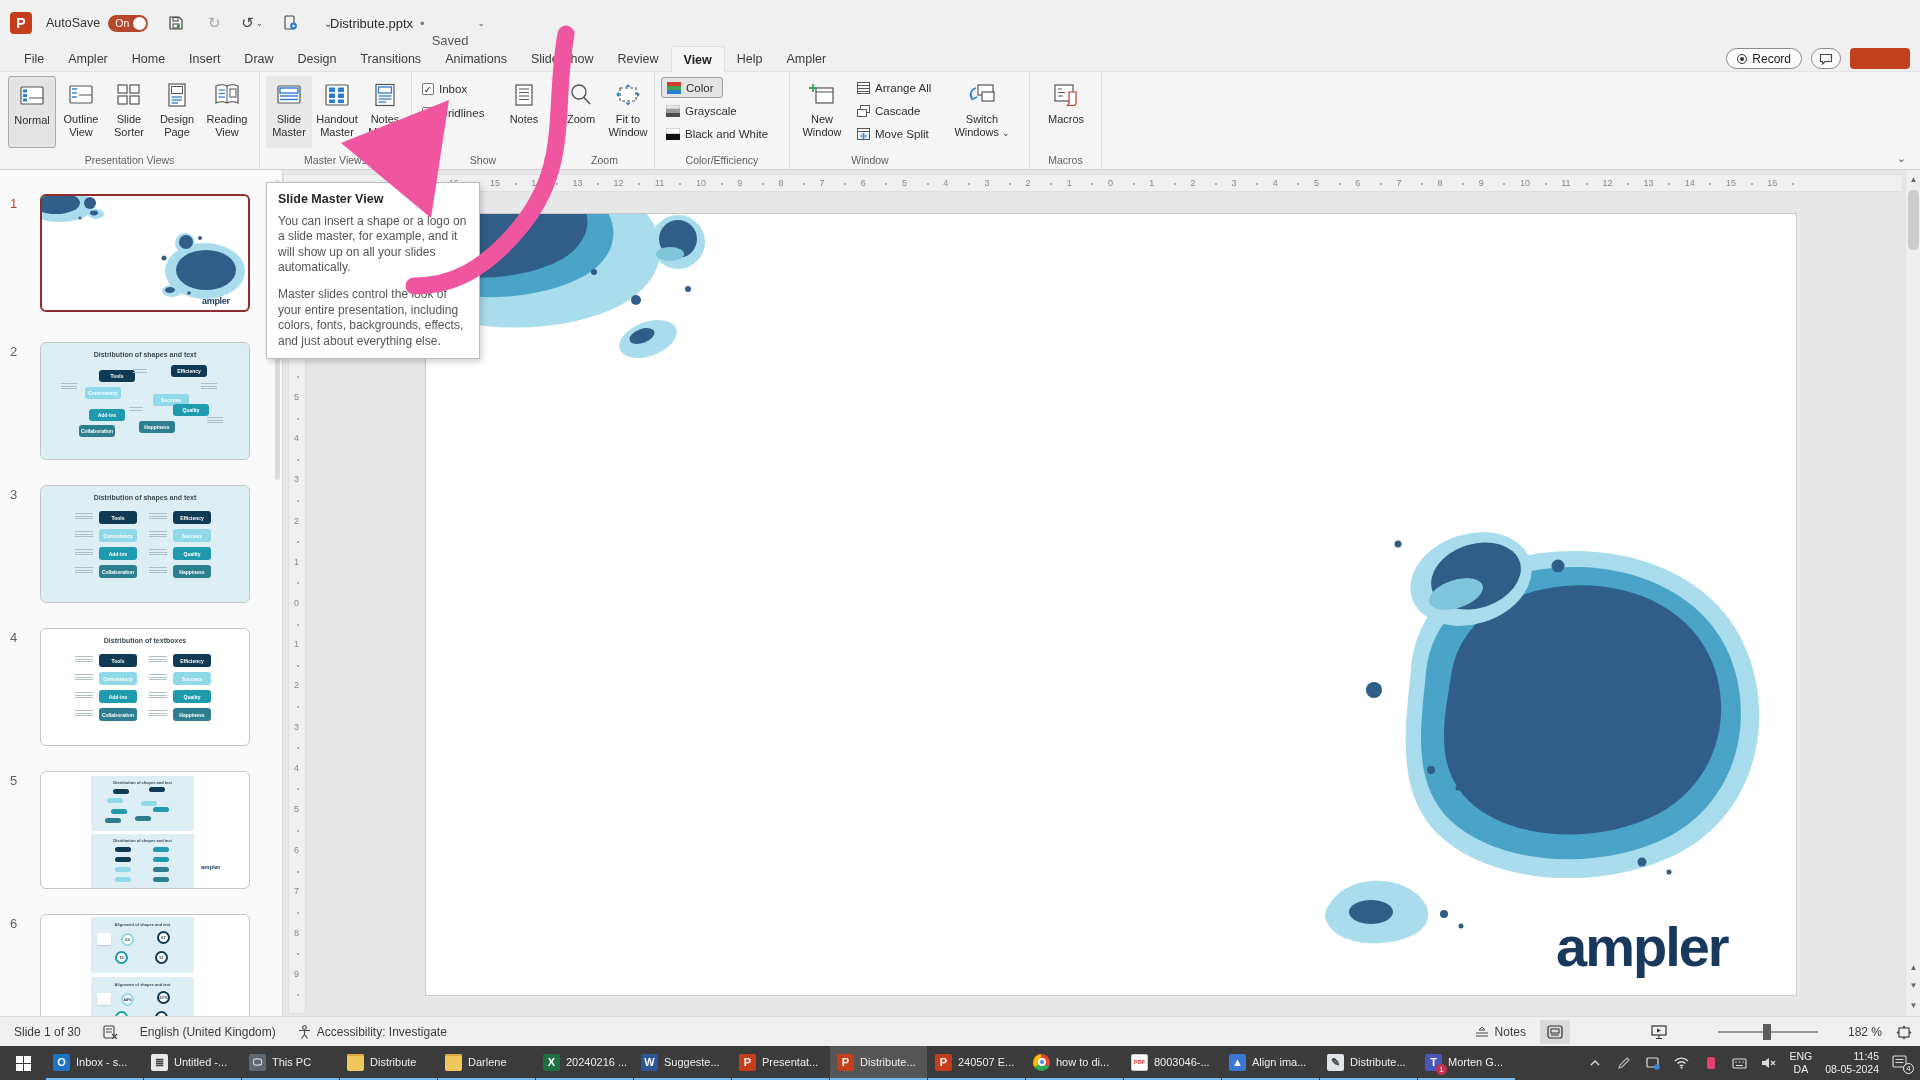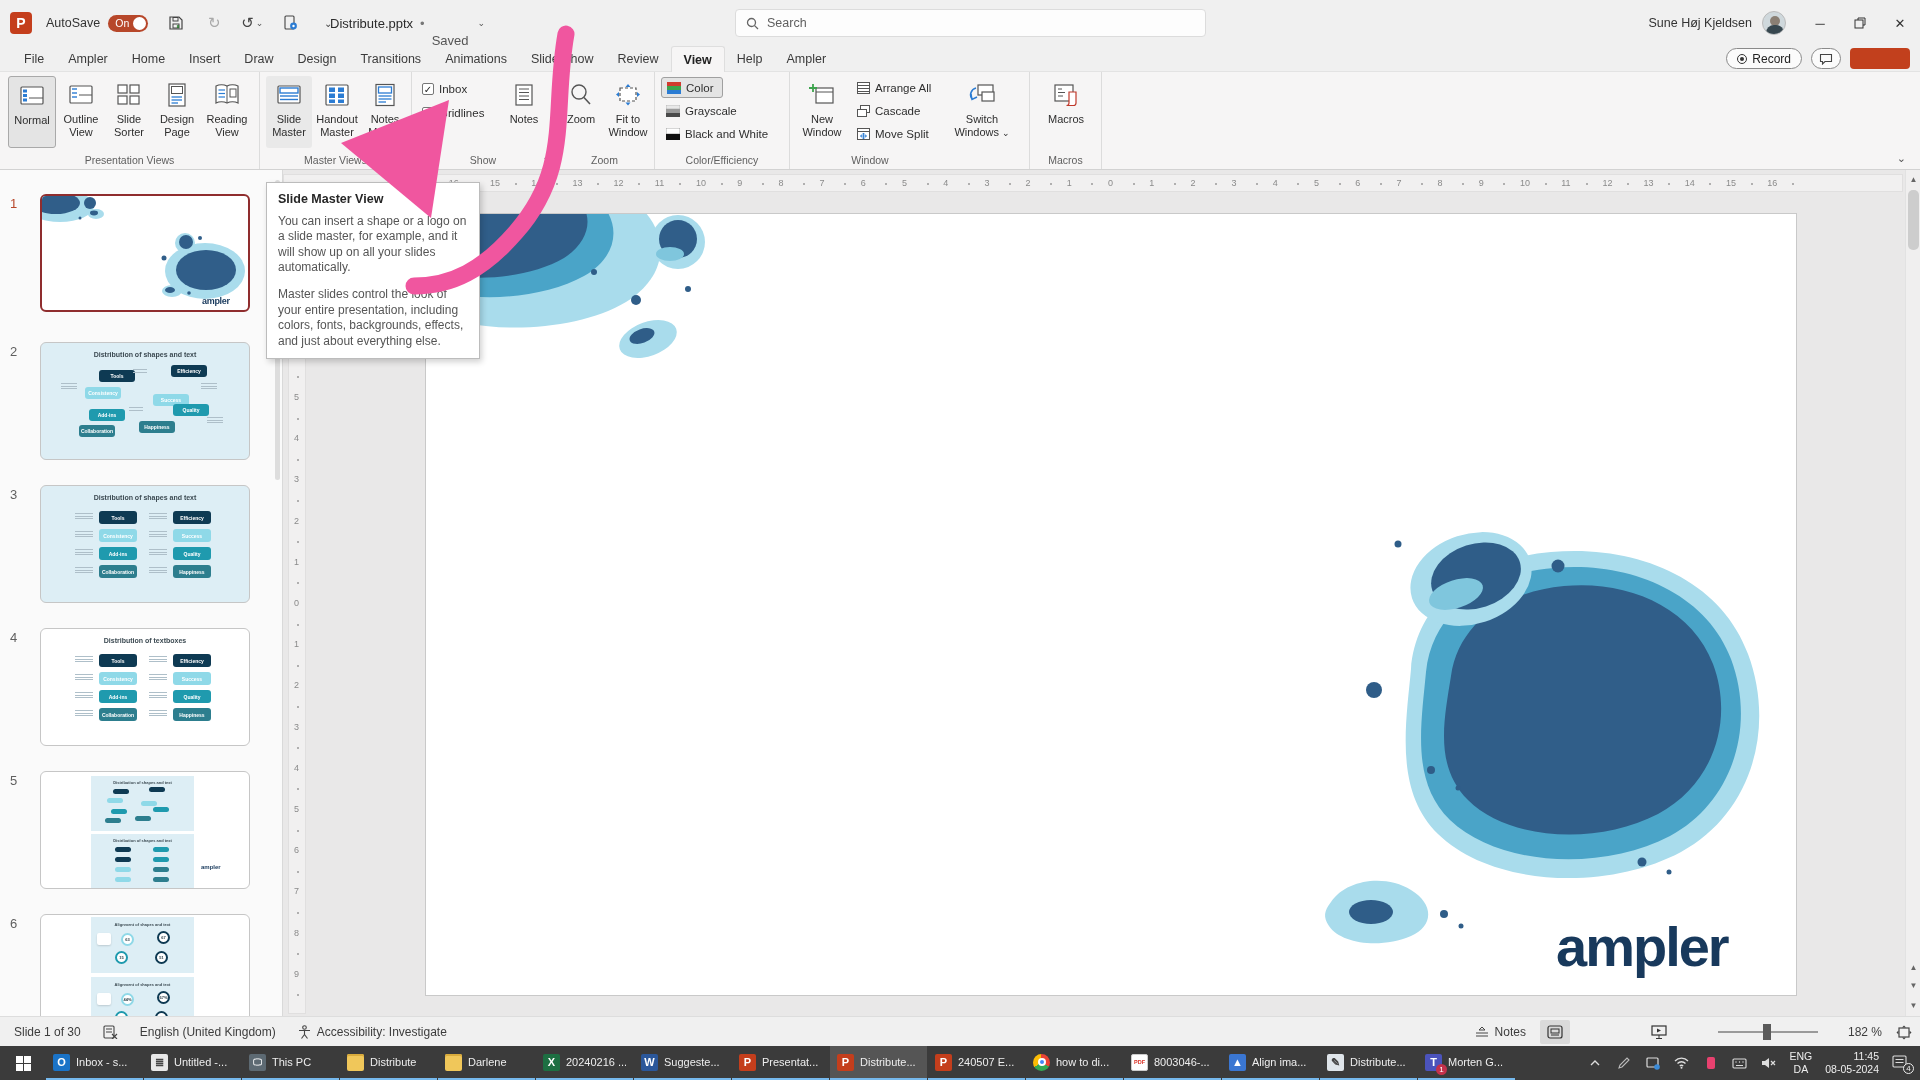--- a/index.html
+++ b/index.html
@@ -142,41 +142,20 @@
             <circle cx="10.5" cy="11" r="1.2" fill="#fff"></circle>
           </svg>
       </span>
       <span class="qa-ic" style="font-size:10px;">⌄</span>
     </div>
     <div class="doc-title">
       <span>Distribute.pptx</span>
       <span style="color:#777;">•</span>
       <span style="color:#555;margin-top:35px;">Saved</span>
       <span class="chev">⌄</span>
-    </div>
-    <div class="searchbox">
-      <span>
-        <svg width="13" height="13" viewBox="0 0 13 13">
-            <circle cx="5.5" cy="5.5" r="4" fill="none" stroke="#666" stroke-width="1.3"></circle>
-            <line x1="8.6" y1="8.6" x2="12" y2="12" stroke="#666" stroke-width="1.3"></line>
-          </svg>
-      </span>
-      <span>Search</span>
-    </div>
-    <div class="tb-right">
-      <span class="user-name">Sune Høj Kjeldsen</span>
-      <span class="avatar"></span>
-      <span class="winbtn">─</span>
-      <span class="winbtn">
-        <svg width="12" height="12" viewBox="0 0 12 12">
-            <rect x="1" y="3" width="8" height="8" fill="none" stroke="#333"></rect>
-            <path d="M4 3 V1 h7 v7 h-2" fill="none" stroke="#333"></path>
-          </svg>
-      </span>
-      <span class="winbtn">✕</span>
     </div>
   </div>
 
   <div class="tabsrow">
     <div id="tabs">
         <div class="tab">File</div>
         <div class="tab">Ampler</div>
         <div class="tab">Home</div>
         <div class="tab">Insert</div>
         <div class="tab">Draw</div>

